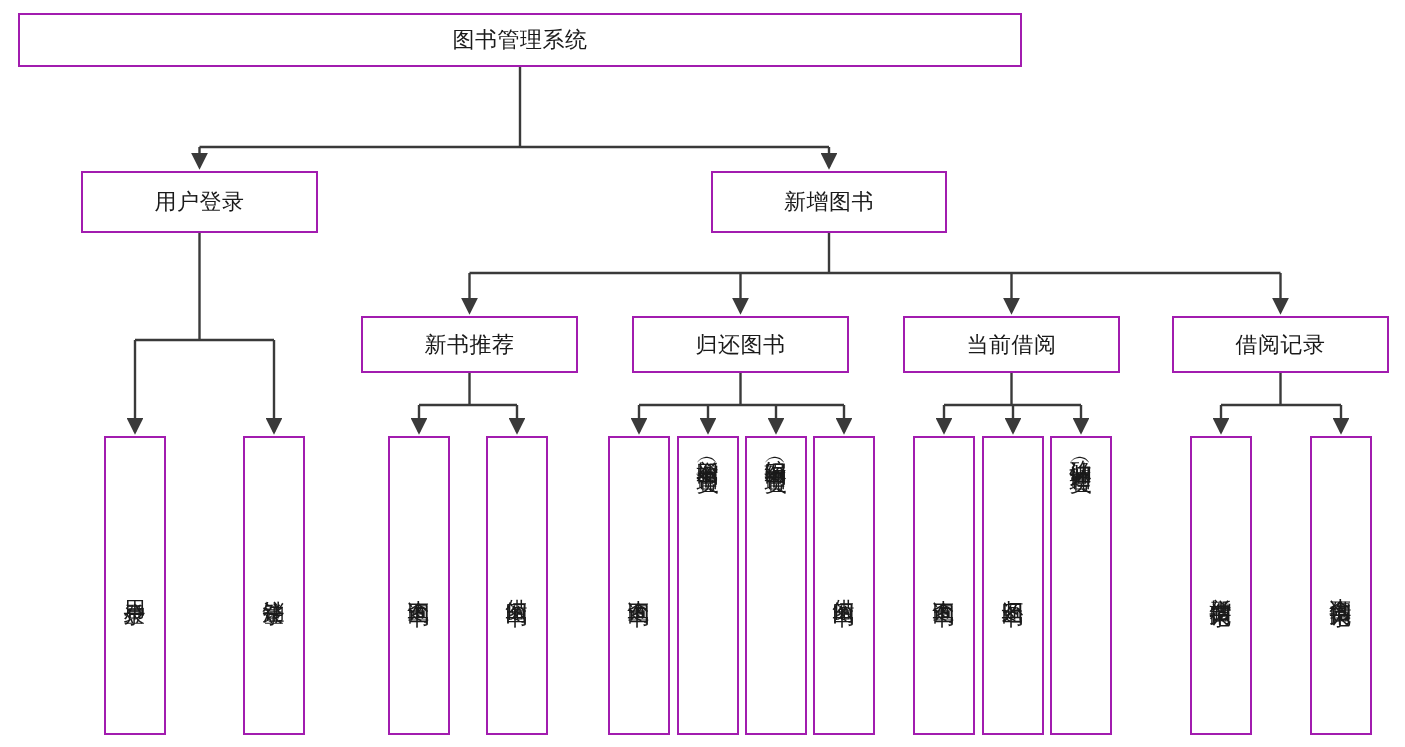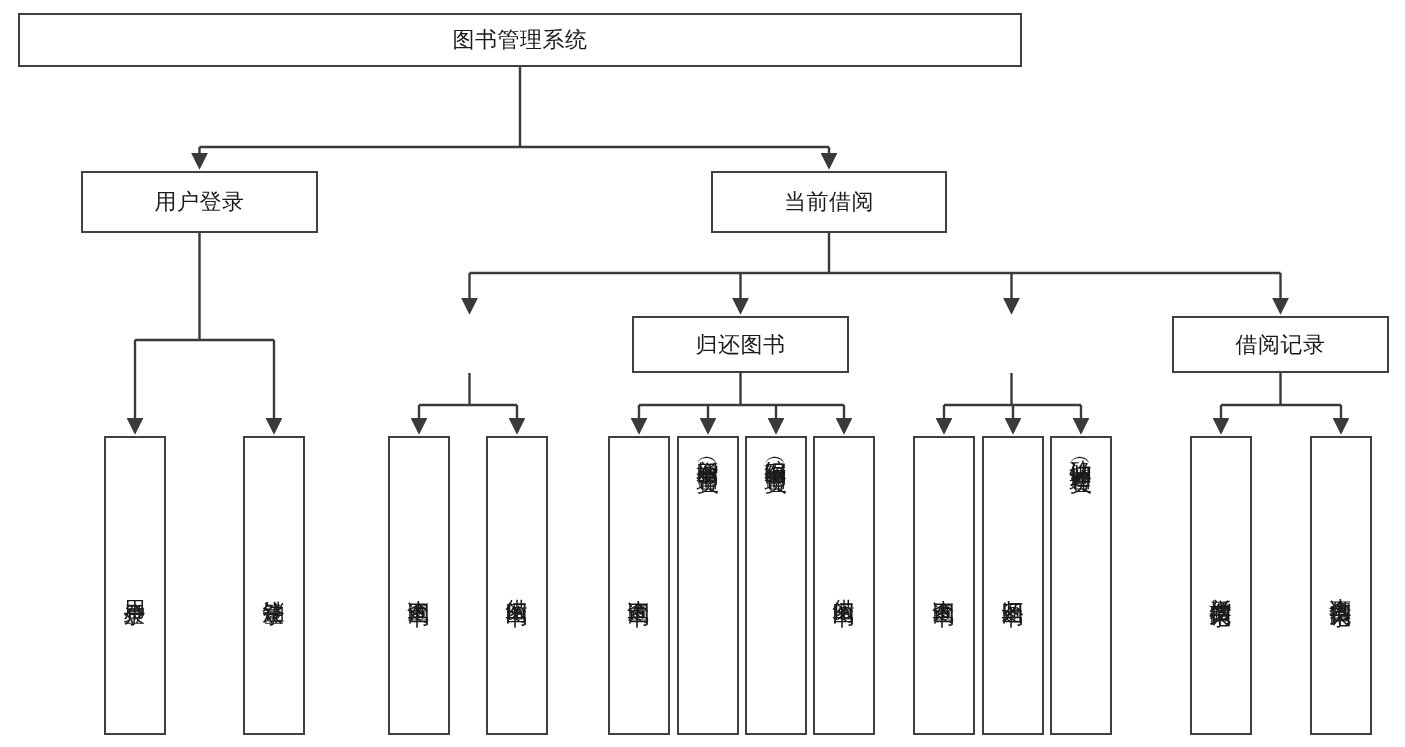--- a/index.html
+++ b/index.html
@@ -24,21 +24,21 @@
     position: absolute;
     left: 0; top: 0;
     width: 1405px;
     height: 747px;
     display: block;
   }
   .node-box {
     position: absolute;
     box-sizing: border-box;
     background: #ffffff;
-    border: 2px solid #404040;
+    border: 2px solid #a21caf;
     display: flex;
     align-items: center;
     justify-content: center;
     overflow: hidden;
   }
   .node-label-h {
     font-size: 22px;
     color: #1a1a1a;
     line-height: 1.15;
     white-space: nowrap;
@@ -123,25 +123,31 @@
   </svg>
 
   <div class="node-box" style="left: 18px; top: 13px; width: 1004px; height: 54px;">
     <span class="node-label-h">图书管理系统</span>
   </div>
 
   <div class="node-box" style="left: 81px; top: 171px; width: 237px; height: 62px;">
     <span class="node-label-h">用户登录</span>
   </div>
   <div class="node-box" style="left: 711px; top: 171px; width: 236px; height: 62px;">
-    <span class="node-label-h">当前借阅</span>
+    <span class="node-label-h">新增图书</span>
   </div>
 
+  <div class="node-box" style="left: 361px; top: 316px; width: 217px; height: 57px;">
+    <span class="node-label-h">新书推荐</span>
+  </div>
   <div class="node-box" style="left: 632px; top: 316px; width: 217px; height: 57px;">
     <span class="node-label-h">归还图书</span>
+  </div>
+  <div class="node-box" style="left: 903px; top: 316px; width: 217px; height: 57px;">
+    <span class="node-label-h">当前借阅</span>
   </div>
   <div class="node-box" style="left: 1172px; top: 316px; width: 217px; height: 57px;">
     <span class="node-label-h">借阅记录</span>
   </div>
 
   <div class="node-box leaf-box center-v" style="left: 104px; top: 436px; width: 62px; height: 299px;">
     <span class="node-label-v">用户登录</span>
   </div>
   <div class="node-box leaf-box center-v" style="left: 243px; top: 436px; width: 62px; height: 299px;">
     <span class="node-label-v">注销登录</span>

